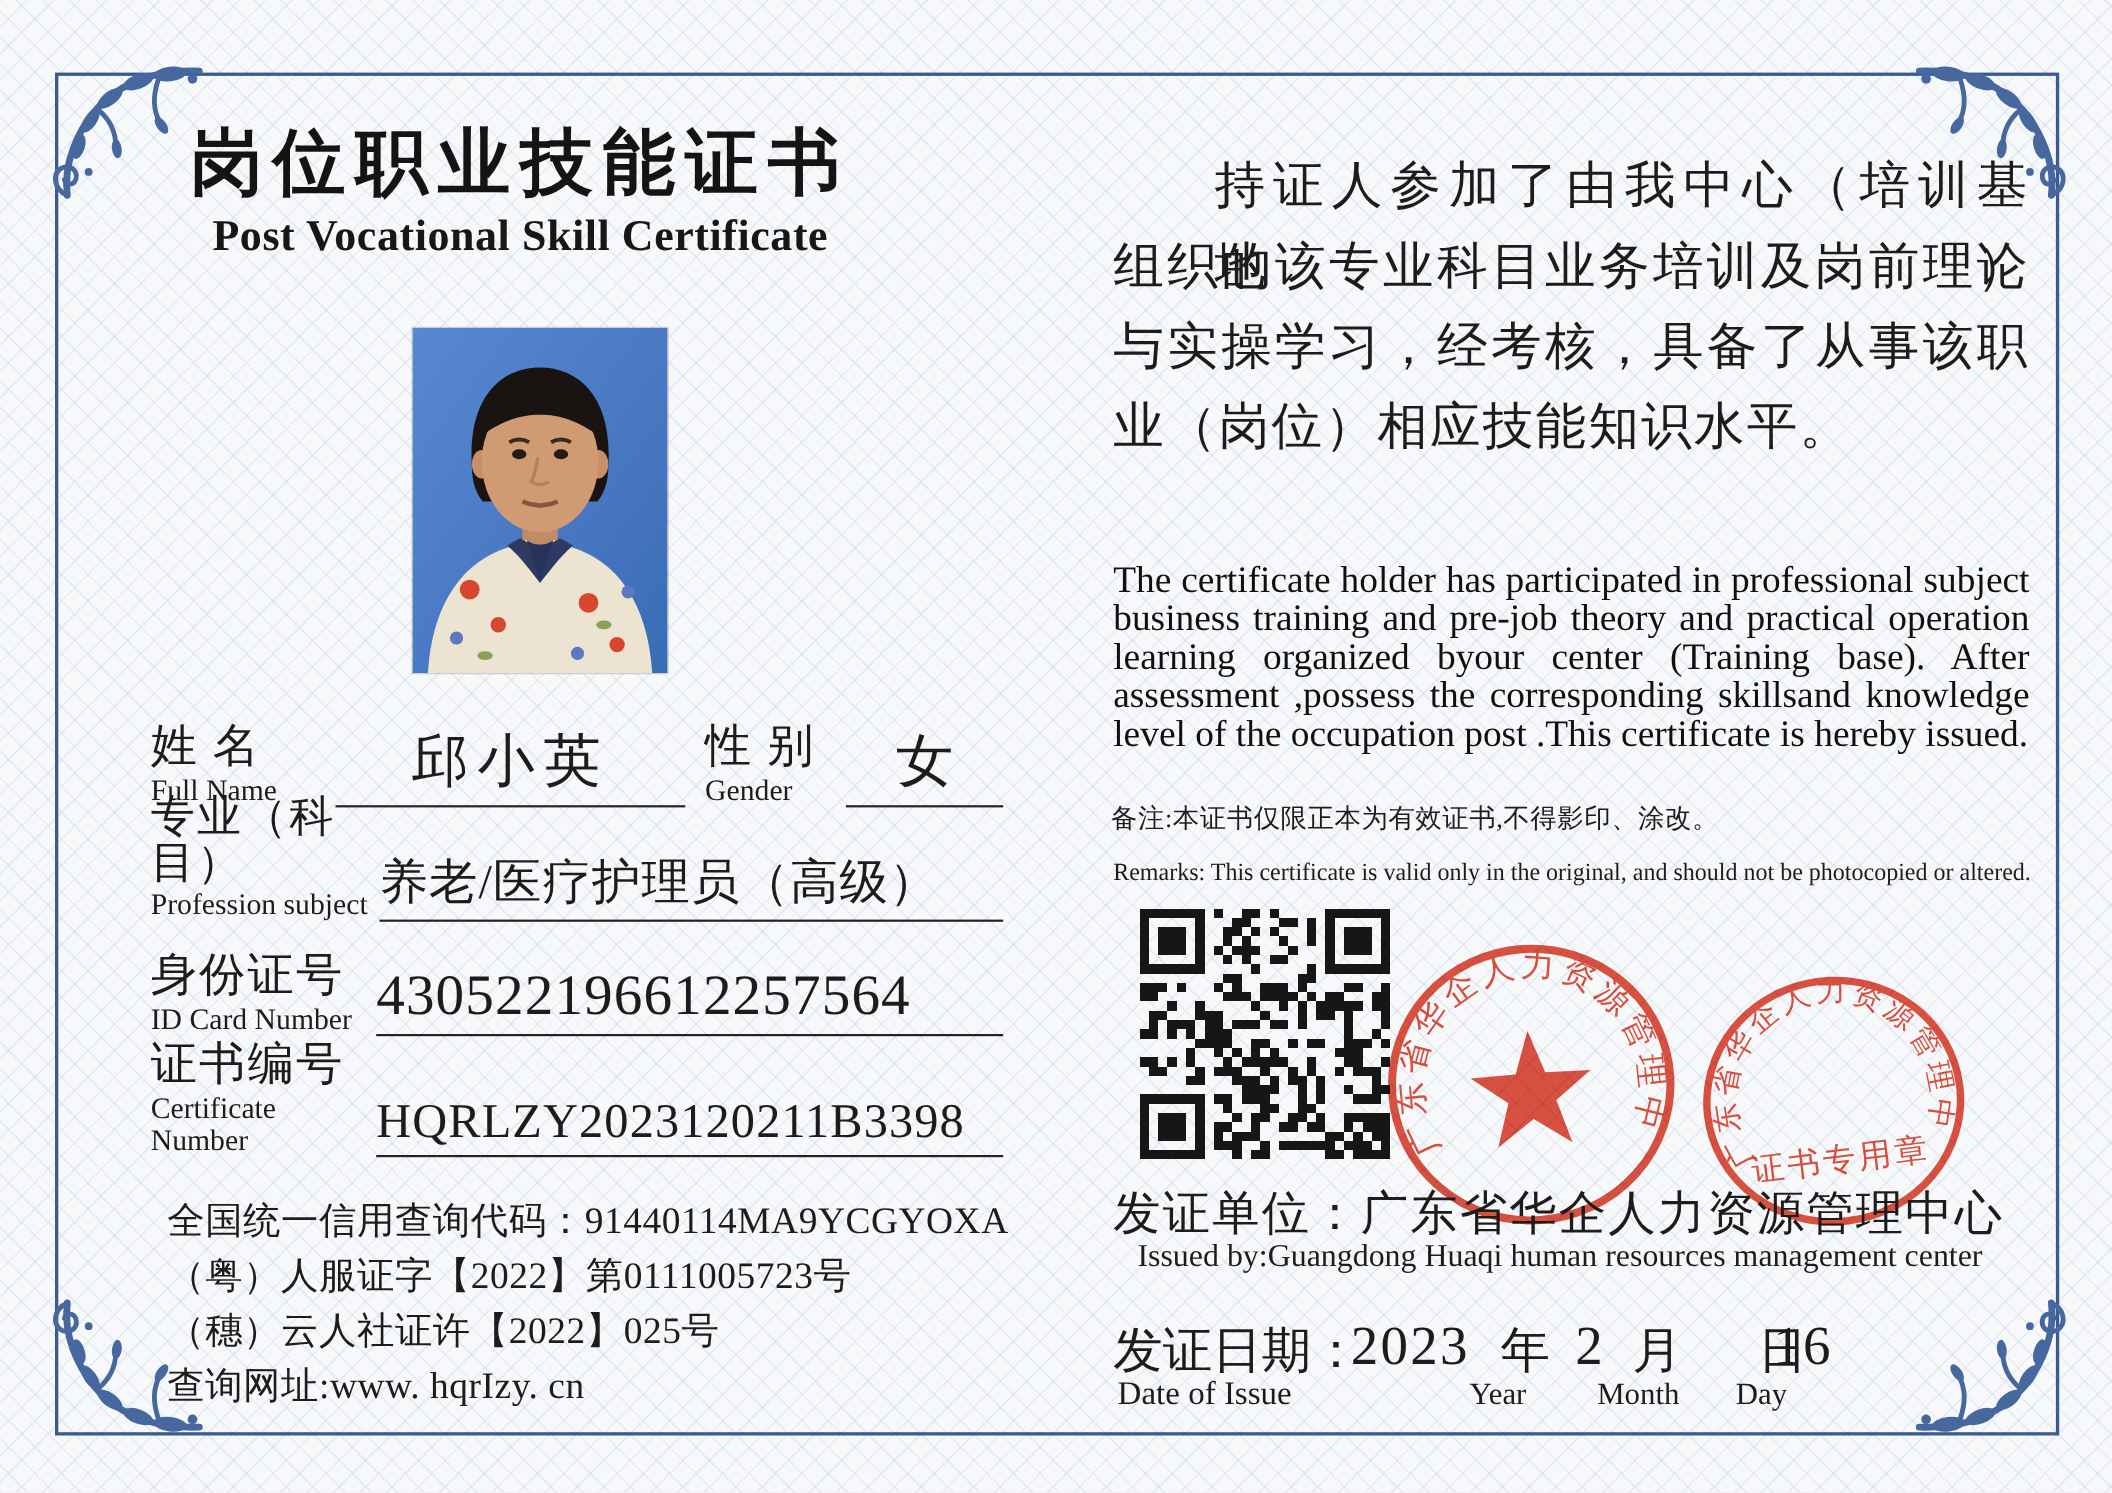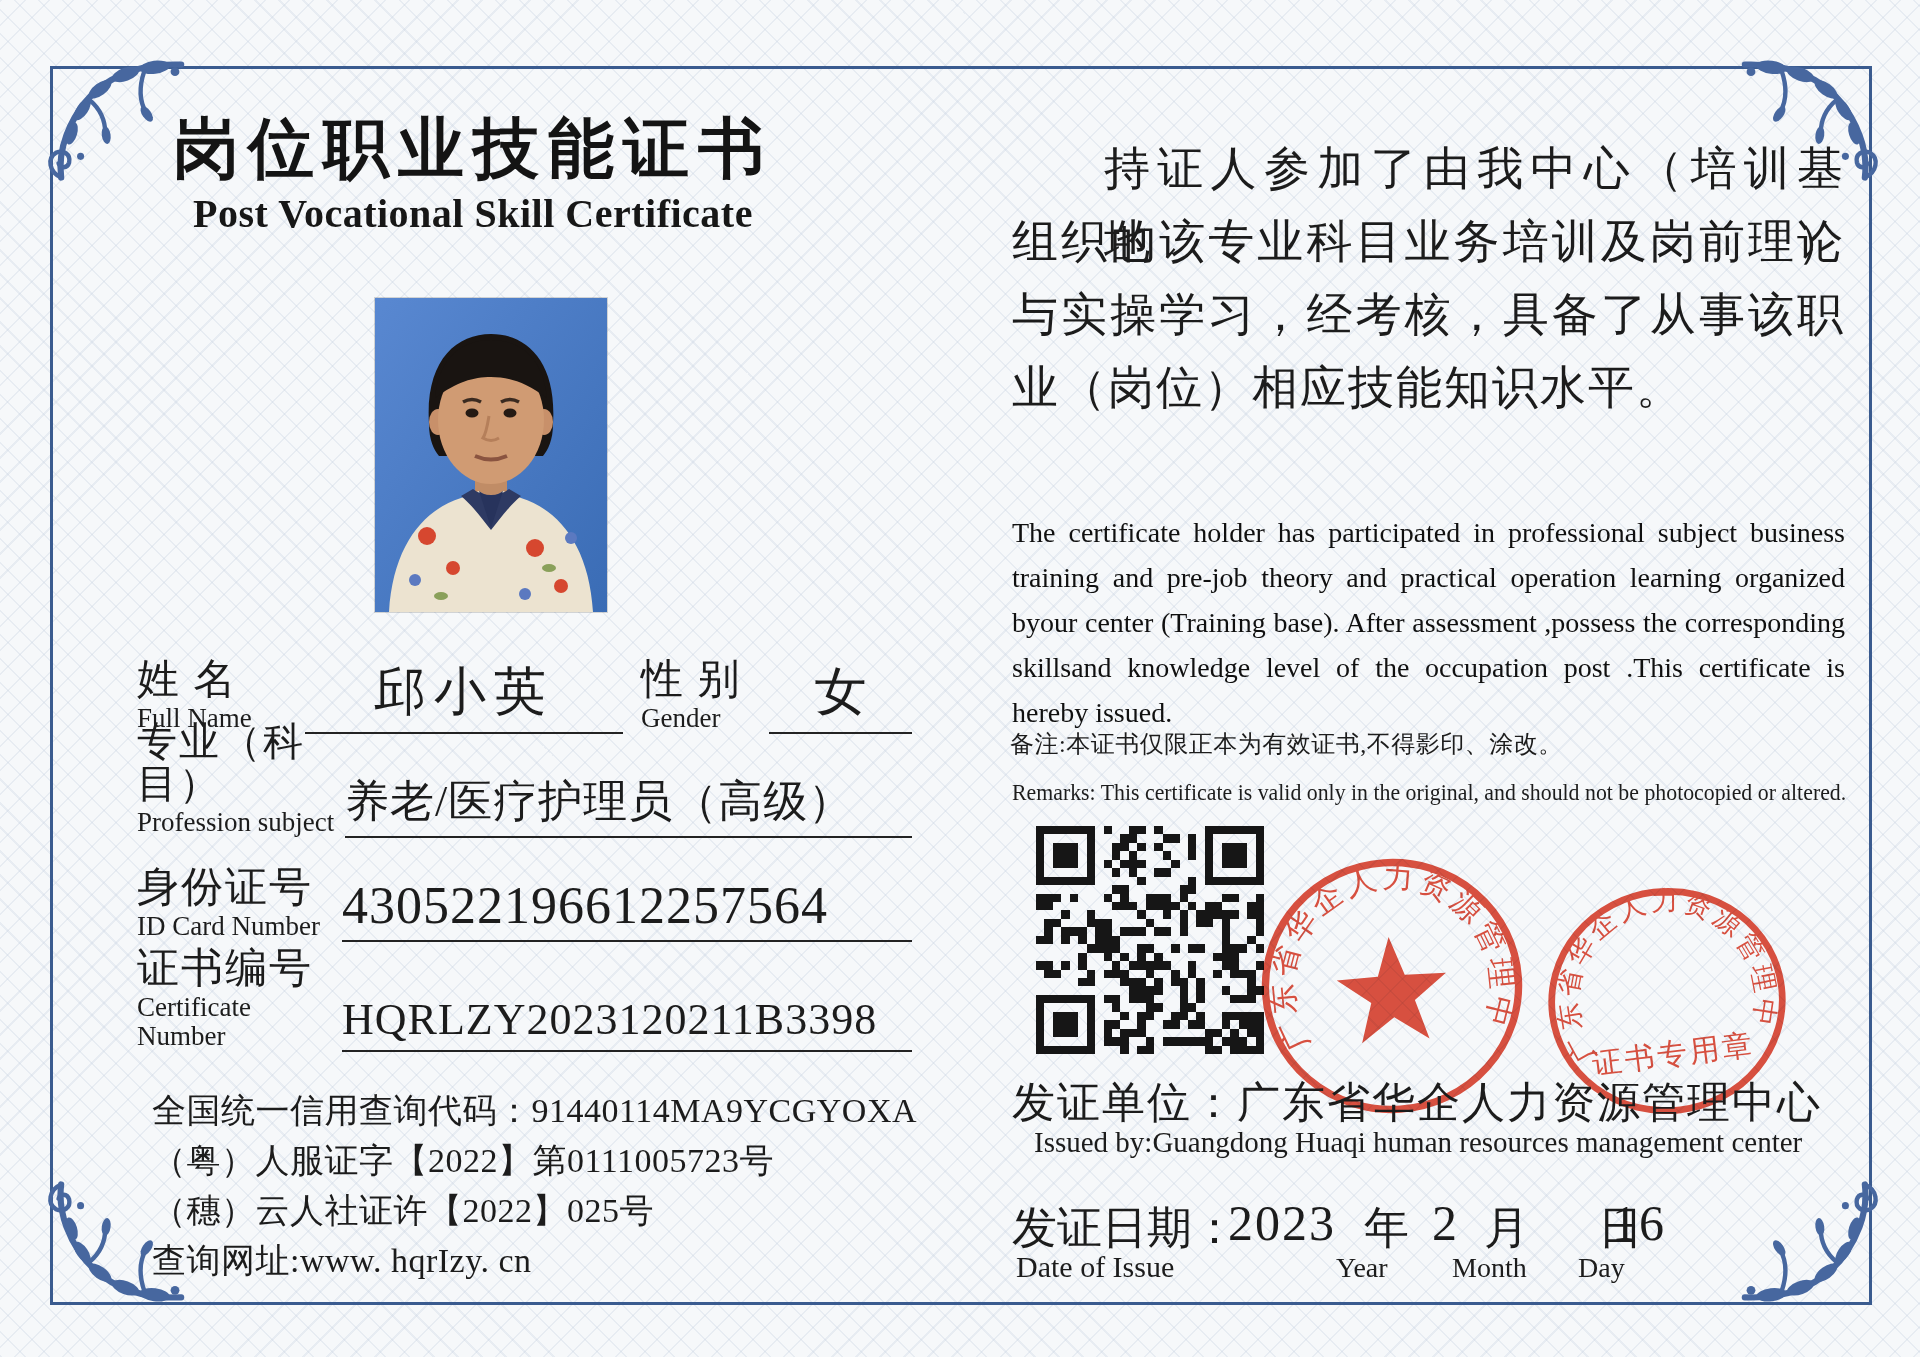--- a/index.html
+++ b/index.html
@@ -52,21 +52,21 @@
   .line-cert{flex:1;justify-content:flex-start;}
   .line-cert .val{font-size:44px;letter-spacing:1px;}
 
   .info{left:152px;top:1086px;width:790px;}
   .info div{font-size:34px;line-height:50px;white-space:nowrap;letter-spacing:.5px;}
 
   .cnpara{left:1012px;top:132px;width:833px;}
   .cnline{font-size:46px;height:73px;line-height:73px;letter-spacing:2px;white-space:nowrap;}
   .cnline.just{text-align:justify;text-align-last:justify;white-space:normal;}
   .cnline.indent{padding-left:92px;}
-  .enpara{left:1012px;top:510px;width:833px;font-size:28px;line-height:45px;text-align:justify;color:#101010;font-family:Liberation Serif, serif;}
+  .enpara{left:1012px;top:510px;width:833px;font-size:34px;line-height:35px;text-align:justify;color:#101010;font-family:Liberation Serif, serif;}
   .remark-cn{left:1010px;top:728px;width:860px;font-size:24px;white-space:nowrap;letter-spacing:.5px;}
   .remark-en{left:1012px;top:780px;font-size:22.5px;white-space:nowrap;transform:scaleX(.97);transform-origin:left;}
 
   .qr{left:1036px;top:826px;width:228px;height:228px;}
   .stamp{mix-blend-mode:multiply;opacity:.92;}
   .stamp1{left:1256px;top:850px;width:272px;height:272px;transform:rotate(-4deg);}
   .stamp2{left:1540px;top:876px;width:254px;height:250px;transform:rotate(-7deg);}
 
   .issuer-cn{left:1012px;top:1074px;font-size:43px;letter-spacing:2px;white-space:nowrap;}
   .issuer-en{left:1034px;top:1126px;font-size:29px;white-space:nowrap;}

